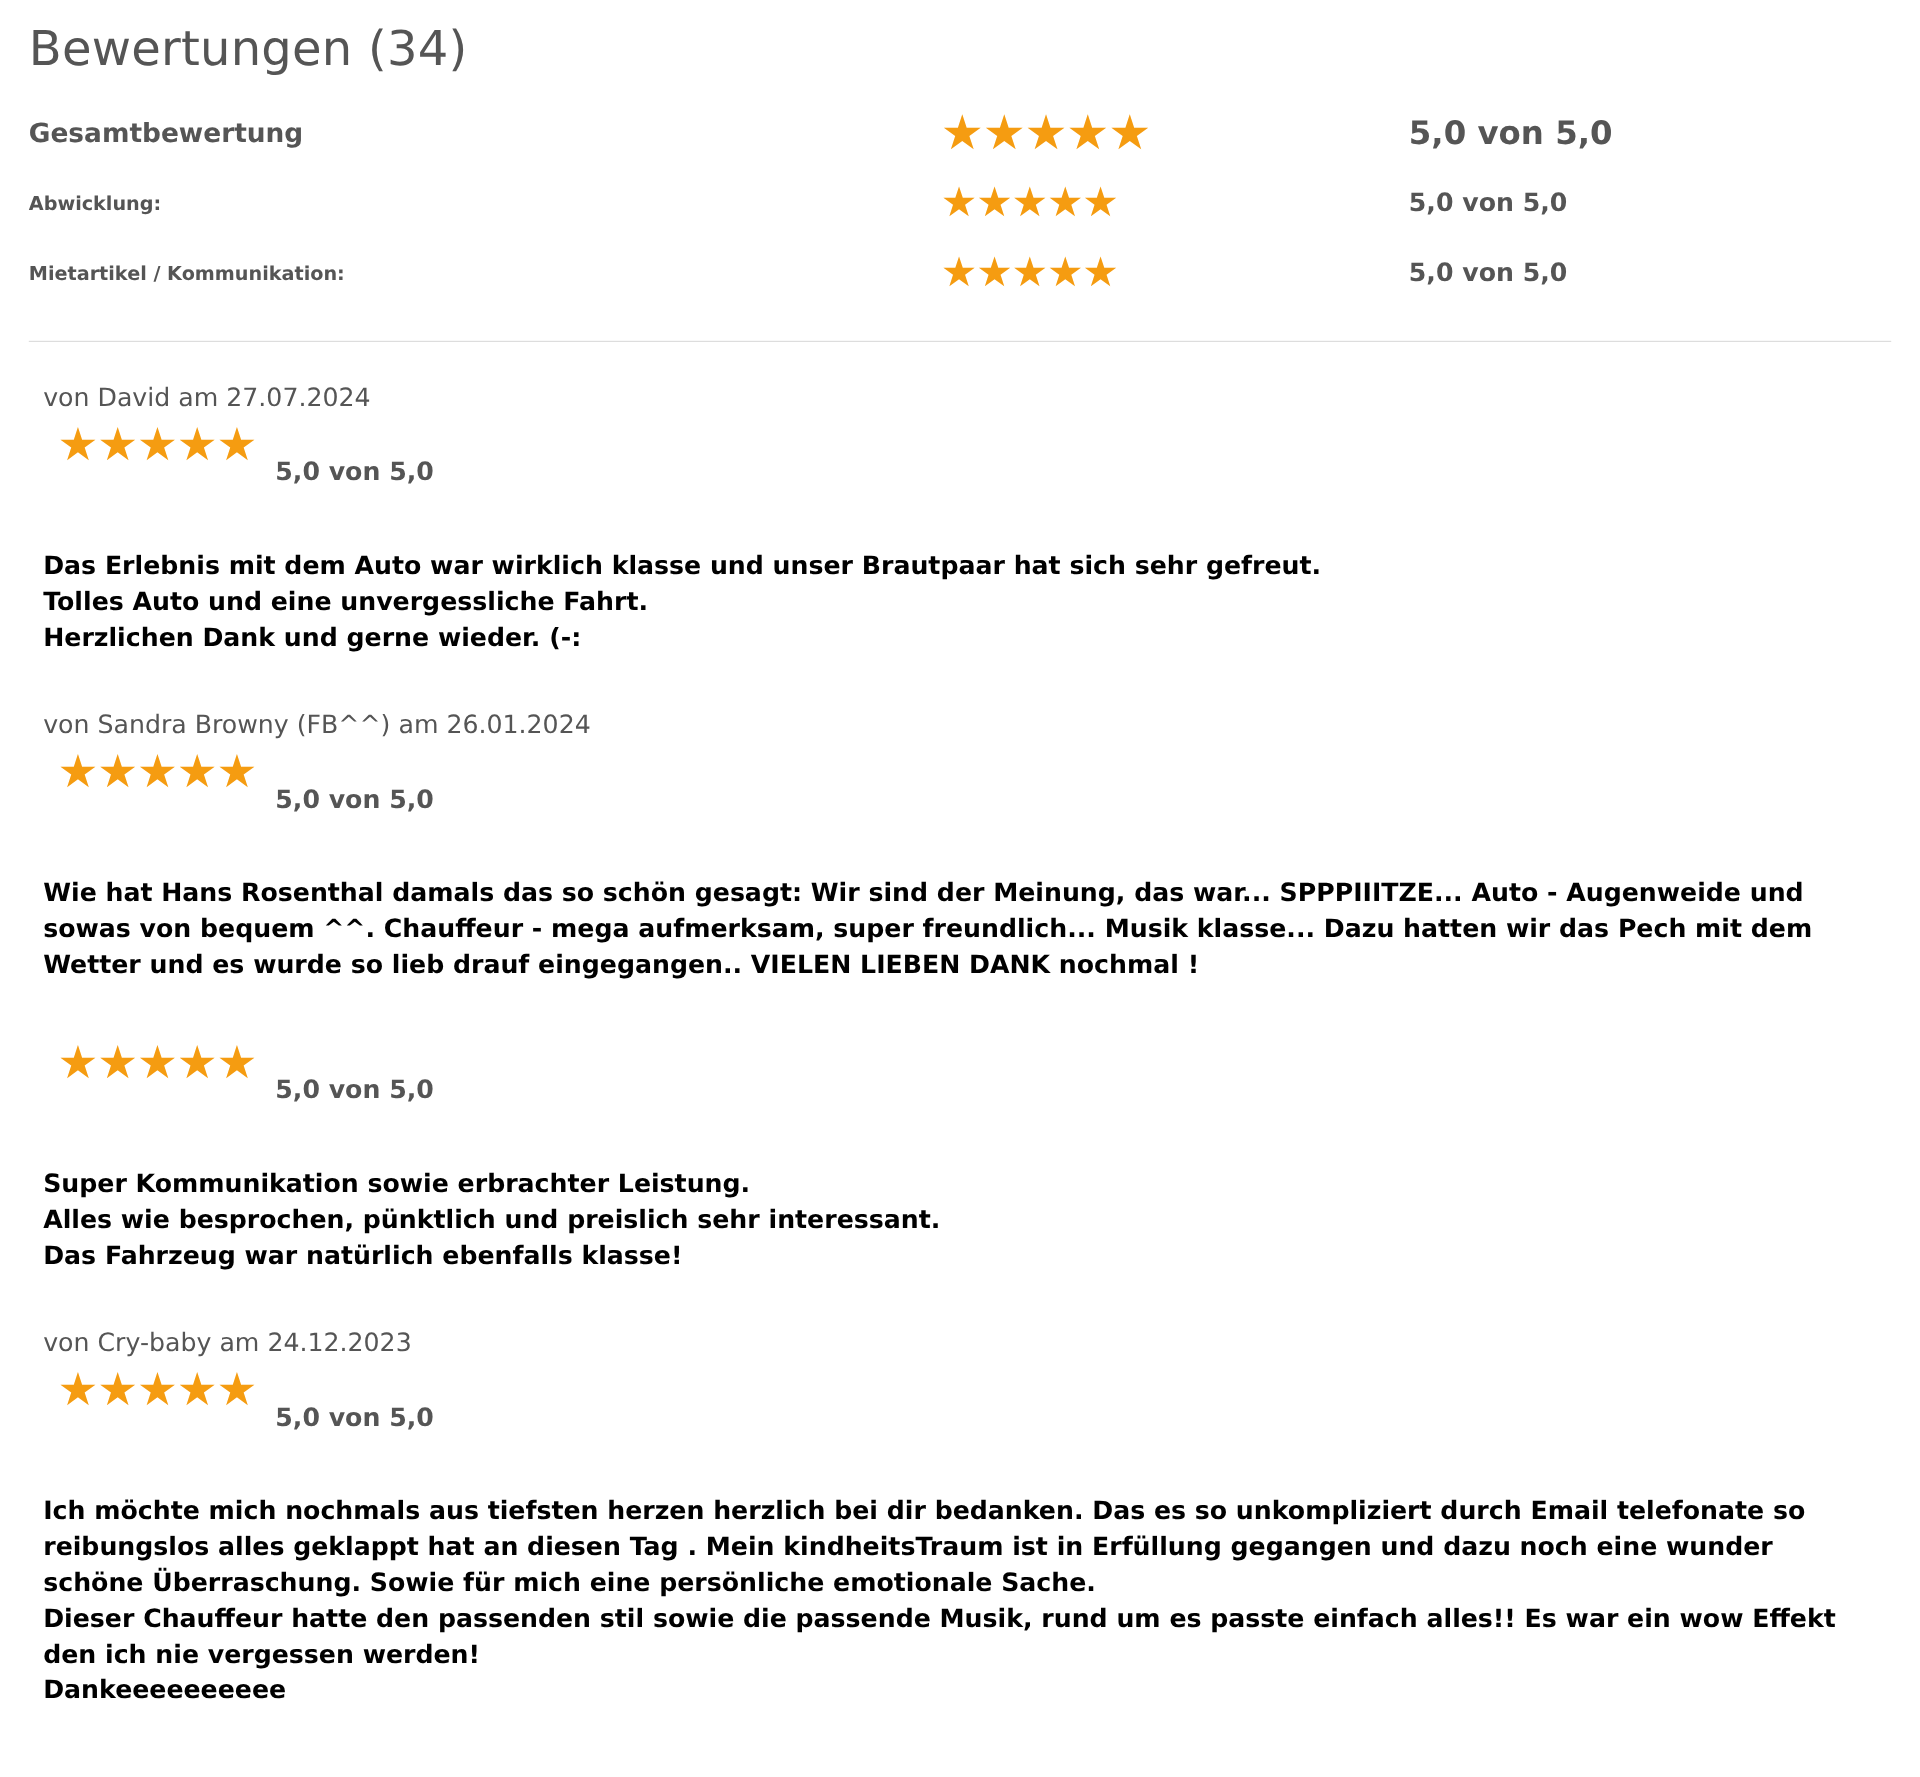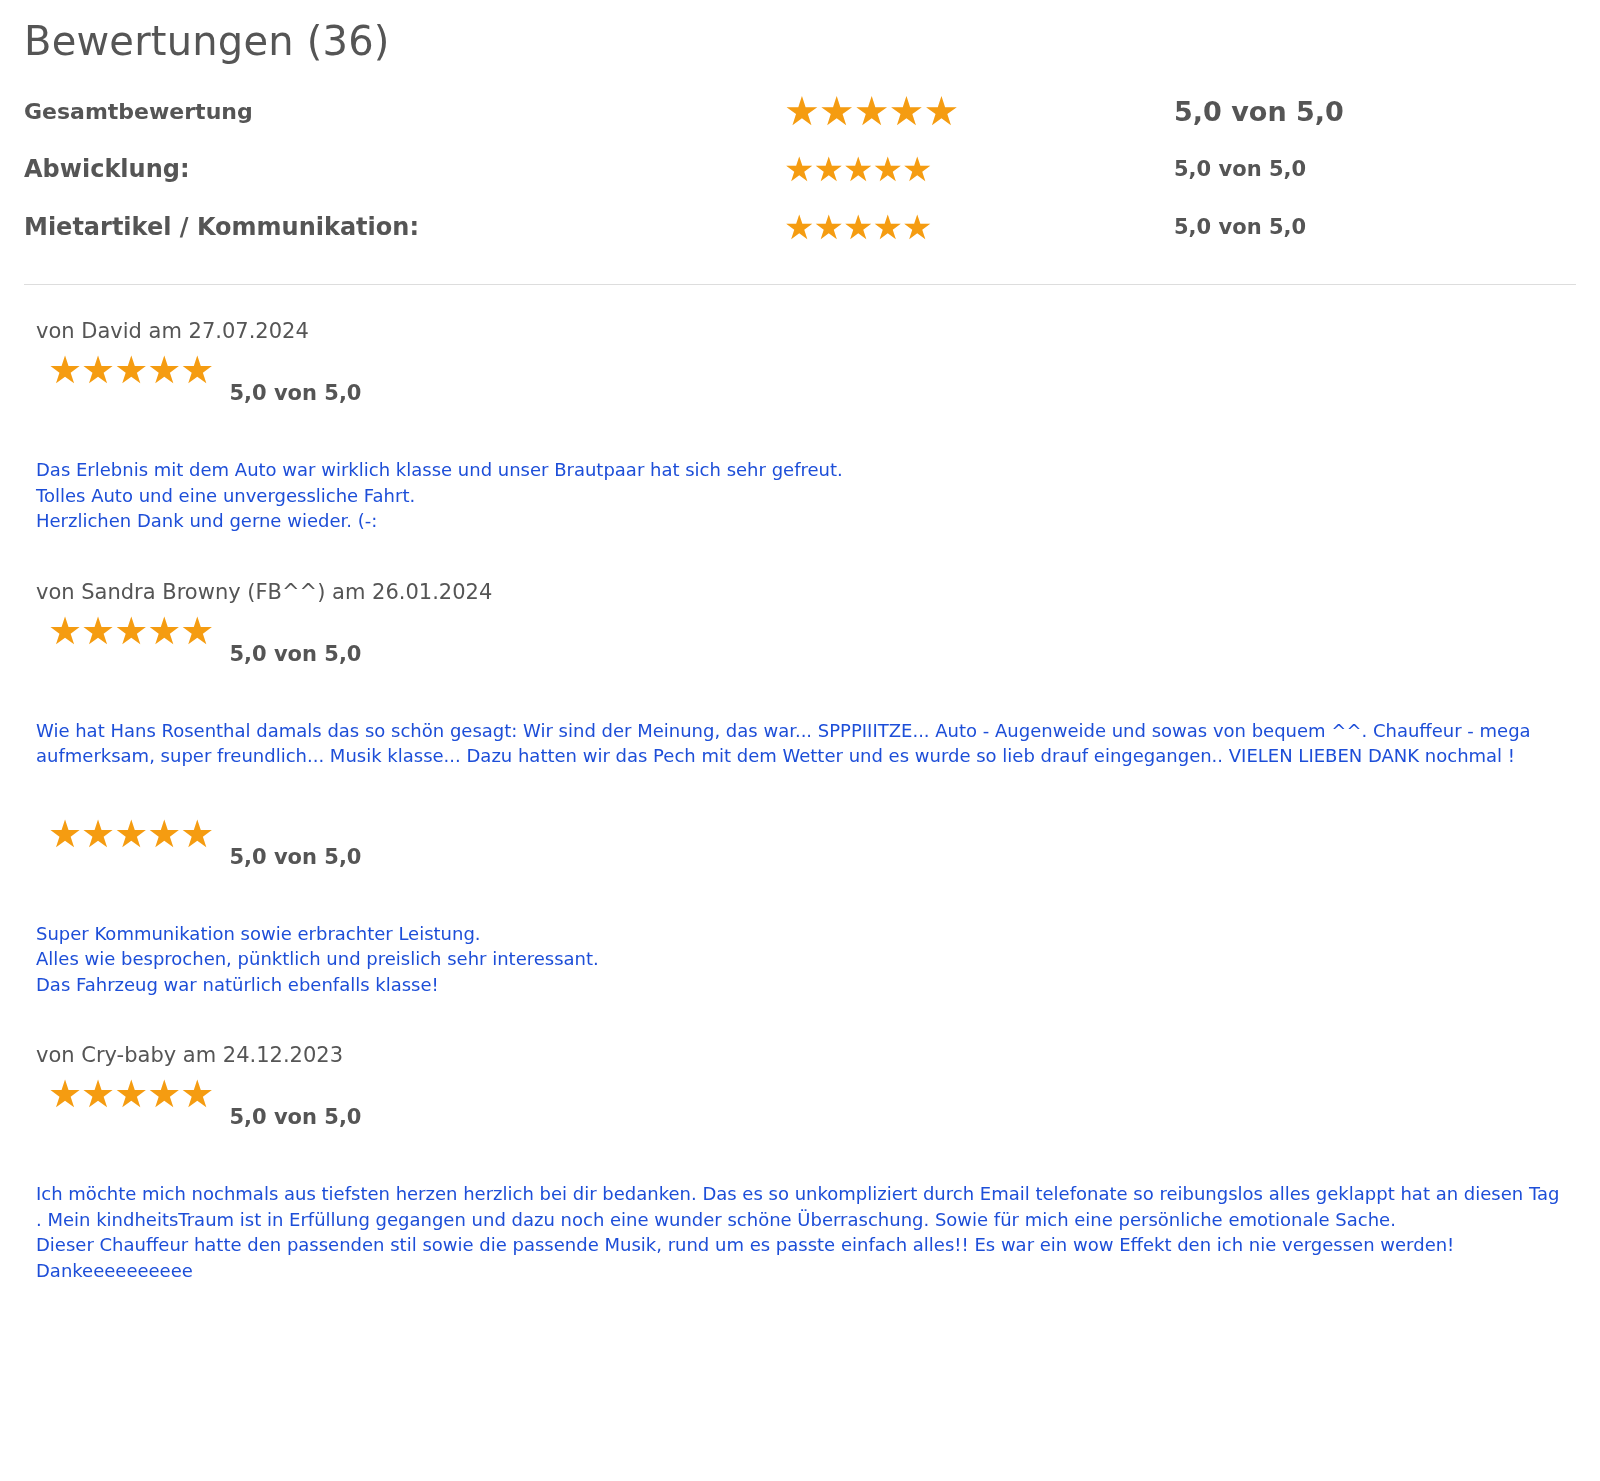--- a/index.html
+++ b/index.html
@@ -30,21 +30,21 @@
 
   
   .summary {
     width: 100%;
     border-collapse: collapse;
   }
   .summary tr { height: 58px; margin-top: 48px; }
   .summary td { vertical-align: middle; padding: 0; }
   .summary td.label {
     width: 760px;
-    font-size: 24px;
+    font-size: 16px;
     font-weight: bold;
     color: #555555;
   }
   .summary td.label.big {
     font-size: 22px;
   }
   .summary td.stars {
     width: 390px;
     text-align: left;
   }
@@ -91,33 +91,34 @@
     align-items: center;
     gap: 16px;
     margin-bottom: 22px;
   }
   .review-rating .score {
     font-size: 21px;
     font-weight: bold;
     color: #555555;
   }
   .review-text {
-    font-size: 18px;
+    font-size: 21px;
     line-height: 1.42;
-    color: #1d4ed8;
+    color: #000000;
     white-space: pre-line;
     max-width: 1530px;
+    font-weight: bold;
   }
 </style>
 </head>
 <body>
 
 <div class="page">
 
-  <h1 class="page-title">Bewertungen (36)</h1>
+  <h1 class="page-title">Bewertungen (34)</h1>
 
   <table class="summary">
     <tbody>
       <tr class="main">
         <td class="label big">Gesamtbewertung</td>
         <td class="stars">
           <span class="stars big"><span class="star">★</span><span class="star">★</span><span class="star">★</span><span class="star">★</span><span class="star">★</span></span>
         </td>
         <td class="value">5,0 von 5,0</td>
       </tr>

